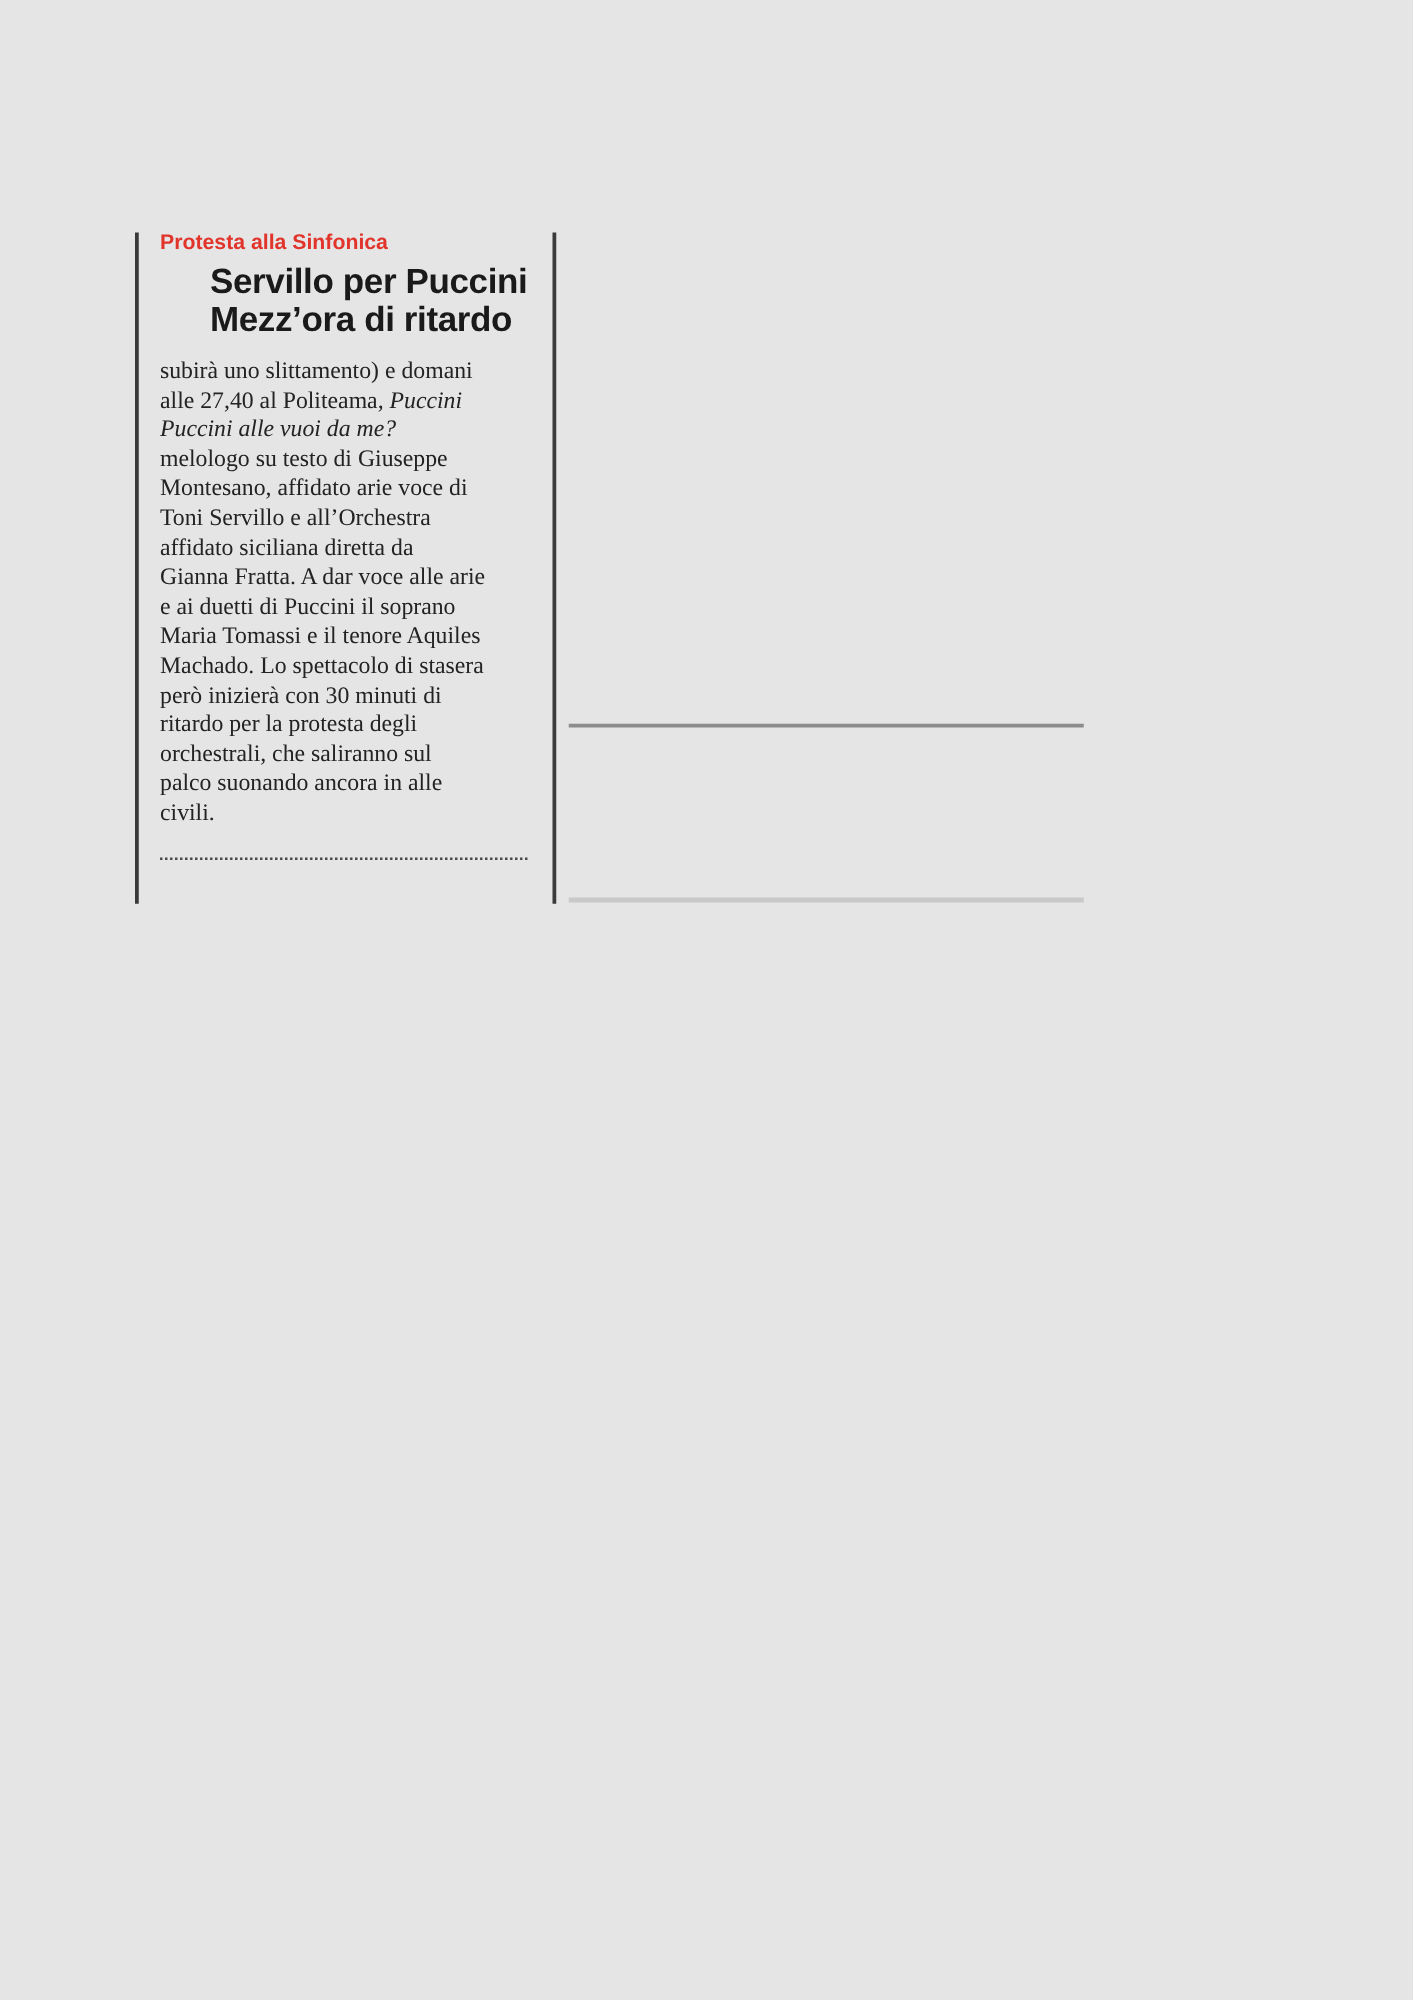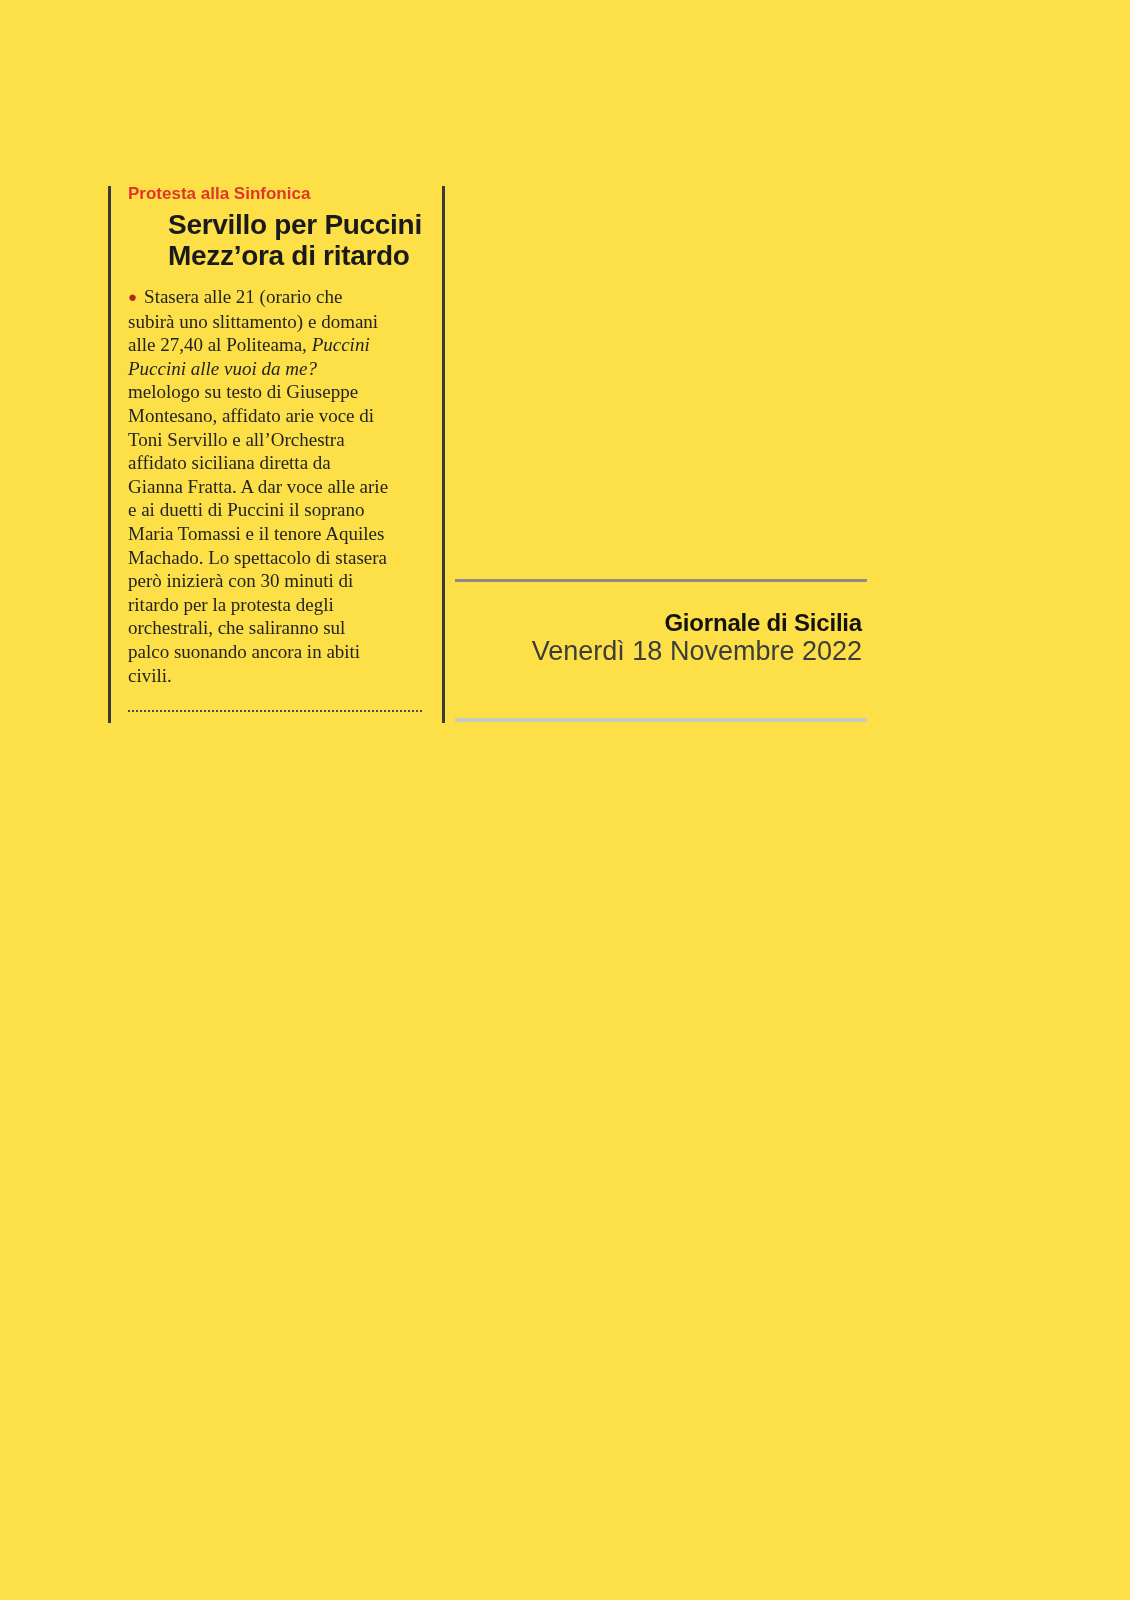--- a/index.html
+++ b/index.html
@@ -3,21 +3,21 @@
 <meta charset="utf-8">
 <style>
   :root{
     --kicker:#e1342b; --bullet:#b3271f; --body-text:#232323; --headline:#1a1a1a;
     --vrule:#3a3a3a; --dotted:#4a4a4a;
     --mast-title:#121212; --mast-date:#3c3c3c; --rule-top:#8c8c8c; --rule-bottom:#c9c9c9;
   }
   *{margin:0;padding:0;box-sizing:border-box;}
   html,body{background:#ffffff;}
   .page{
-    position:relative; width:1130px; height:1600px; background:#fde047; overflow:hidden;
+    position:relative; width:1130px; height:1600px; background:#e5e5e5; overflow:hidden;
     font-family:"Liberation Sans", sans-serif;
   }
   .vrule{position:absolute; top:186px; width:3px; height:537px; background:var(--vrule);}
   .vrule.left{left:108px;}
   .vrule.mid{left:442px;}
 
   .article{position:absolute; left:128px; top:184px; width:300px;}
   .kicker{
     font-family:"Liberation Sans", sans-serif; font-weight:bold; font-size:17px;
     line-height:20px; color:var(--kicker); margin-bottom:5px;
@@ -57,43 +57,38 @@
   <div class="vrule left"></div>
   <div class="vrule mid"></div>
 
   <div class="article">
     <div class="kicker">Protesta alla Sinfonica</div>
     <div class="headline">
         <div class="headline-line">Servillo per Puccini</div>
         <div class="headline-line">Mezz’ora di ritardo</div>
       </div>
     <div class="article-body">
-        <div class="body-line"><span class="bullet">●</span><span>Stasera alle 21 (orario che</span></div>
         <div class="body-line"><span>subirà uno slittamento) e domani</span></div>
         <div class="body-line"><span>alle 27,40 al Politeama, </span><em>Puccini</em></div>
         <div class="body-line"><em>Puccini alle vuoi da me?</em></div>
         <div class="body-line"><span>melologo su testo di Giuseppe</span></div>
         <div class="body-line"><span>Montesano, affidato arie voce di</span></div>
         <div class="body-line"><span>Toni Servillo e all’Orchestra</span></div>
         <div class="body-line"><span>affidato siciliana diretta da</span></div>
         <div class="body-line"><span>Gianna Fratta. A dar voce alle arie</span></div>
         <div class="body-line"><span>e ai duetti di Puccini il soprano</span></div>
         <div class="body-line"><span>Maria Tomassi e il tenore Aquiles</span></div>
         <div class="body-line"><span>Machado. Lo spettacolo di stasera</span></div>
         <div class="body-line"><span>però inizierà con 30 minuti di</span></div>
         <div class="body-line"><span>ritardo per la protesta degli</span></div>
         <div class="body-line"><span>orchestrali, che saliranno sul</span></div>
-        <div class="body-line"><span>palco suonando ancora in abiti</span></div>
+        <div class="body-line"><span>palco suonando ancora in alle</span></div>
         <div class="body-line"><span>civili.</span></div>
       </div>
     <div class="dotted-rule"></div>
   </div>
 
   <div class="masthead">
     <div class="rule-top"></div>
-    <div class="mast-text">
-      <div class="mast-title">Giornale di Sicilia</div>
-      <div class="mast-date">Venerdì 18 Novembre 2022</div>
-    </div>
     <div class="rule-bottom"></div>
   </div>
 
 </div>
 
 </body></html>

